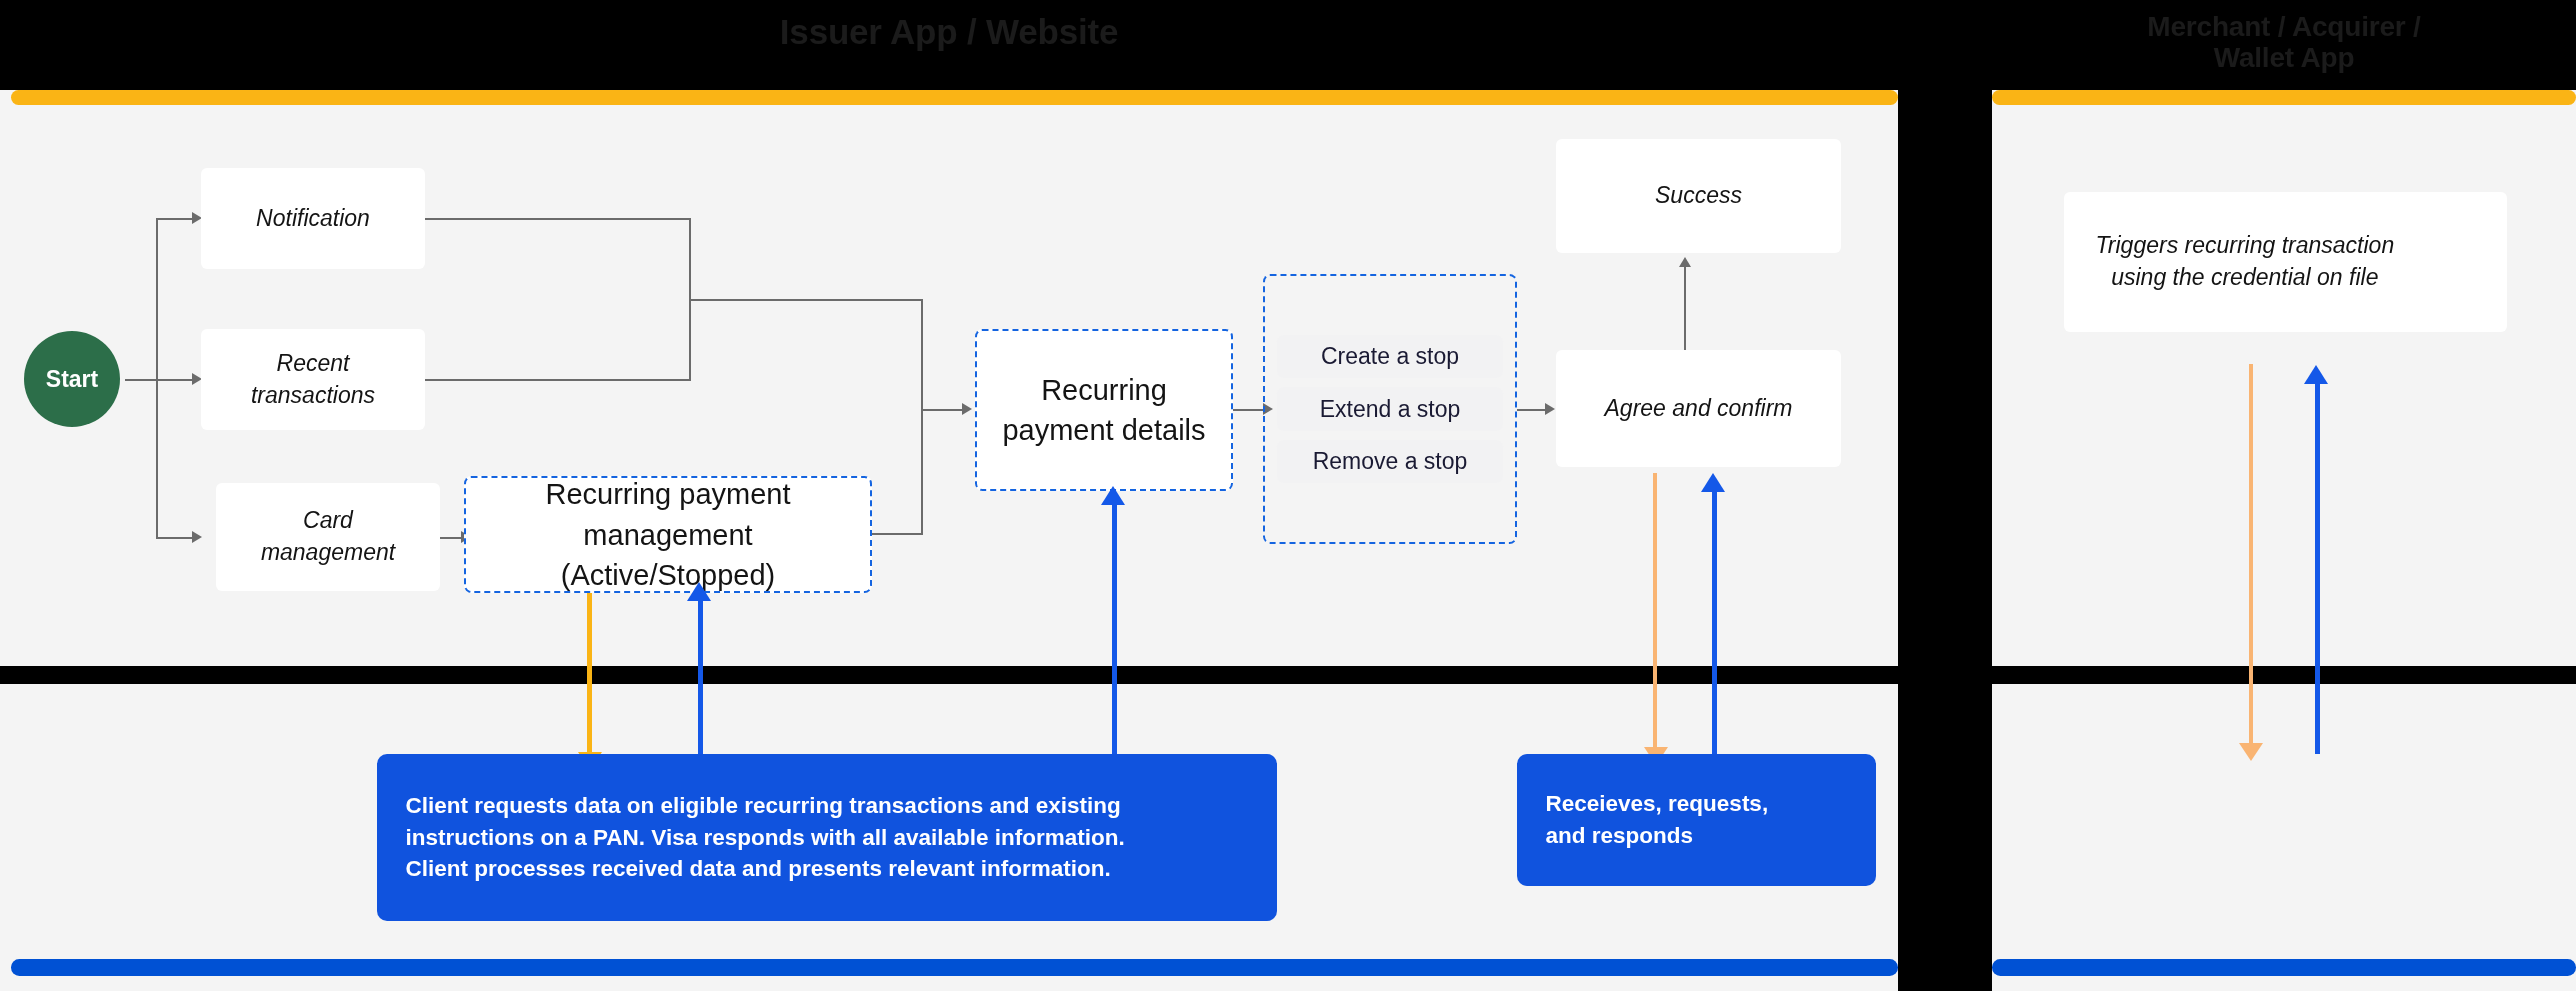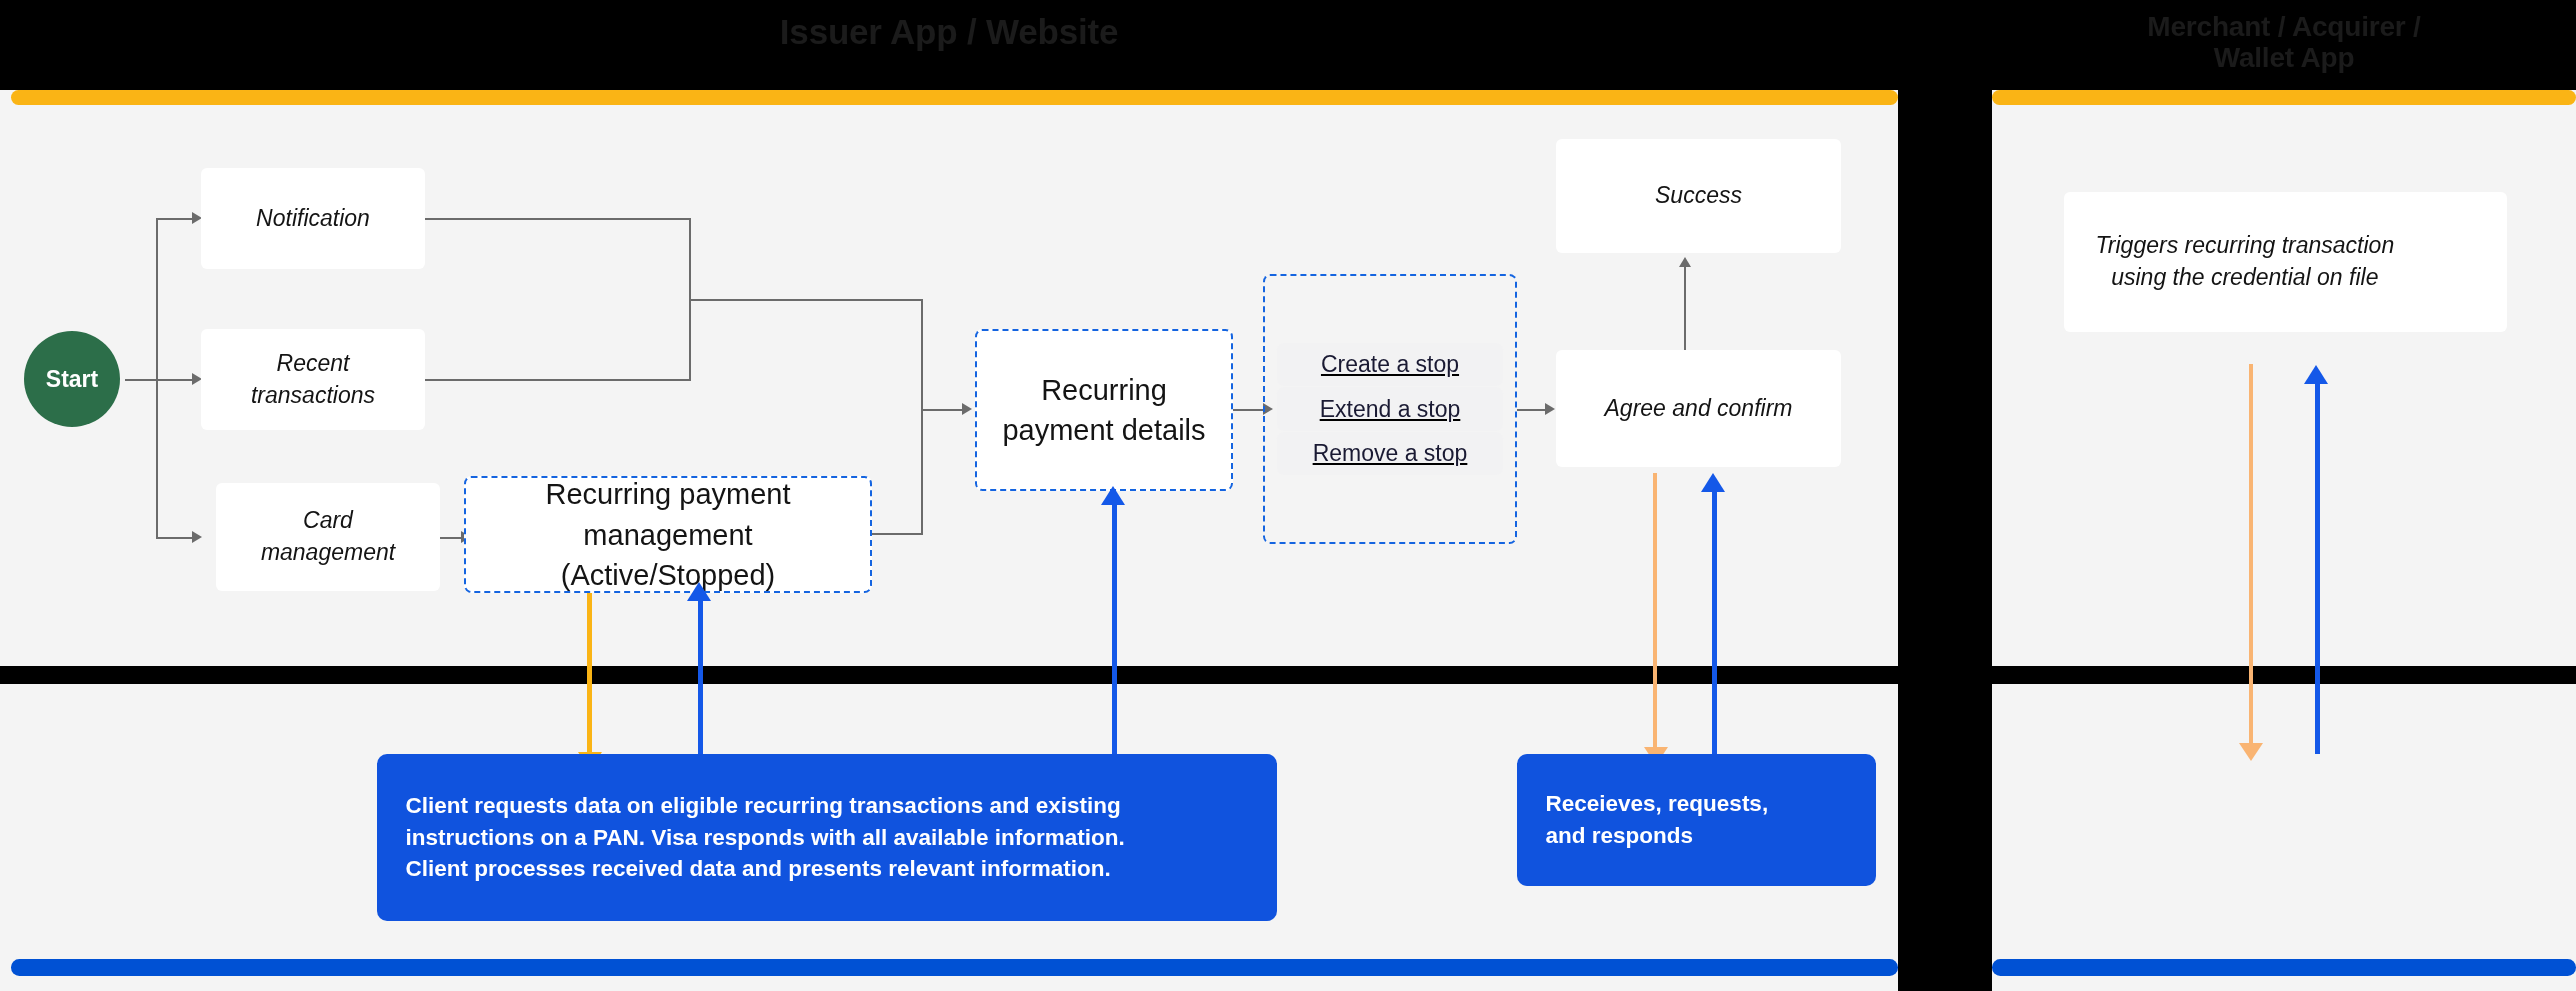--- a/index.html
+++ b/index.html
@@ -83,23 +83,22 @@
     padding: 7.5px 13.5px;
     white-space: pre-line;
   }
   .dashed-group {
     position: absolute;
     border: 2.3px dashed #1464E0;
     border-radius: 7.5px;
     background: transparent;
     display: flex; flex-direction: column;
     align-items: center; justify-content: center;
-    gap: 1px;
+    gap: 9px;
     padding: 13.5px 12px;
-    text-decoration: underline;
   }
   .pill {
     background: #f2f2f3;
     border-radius: 6.8px;
     color: #1a1a33;
     font-size: 23px;
     padding: 8.3px 16.5px;
     width: 100%;
     text-align: center;
     white-space: nowrap;

